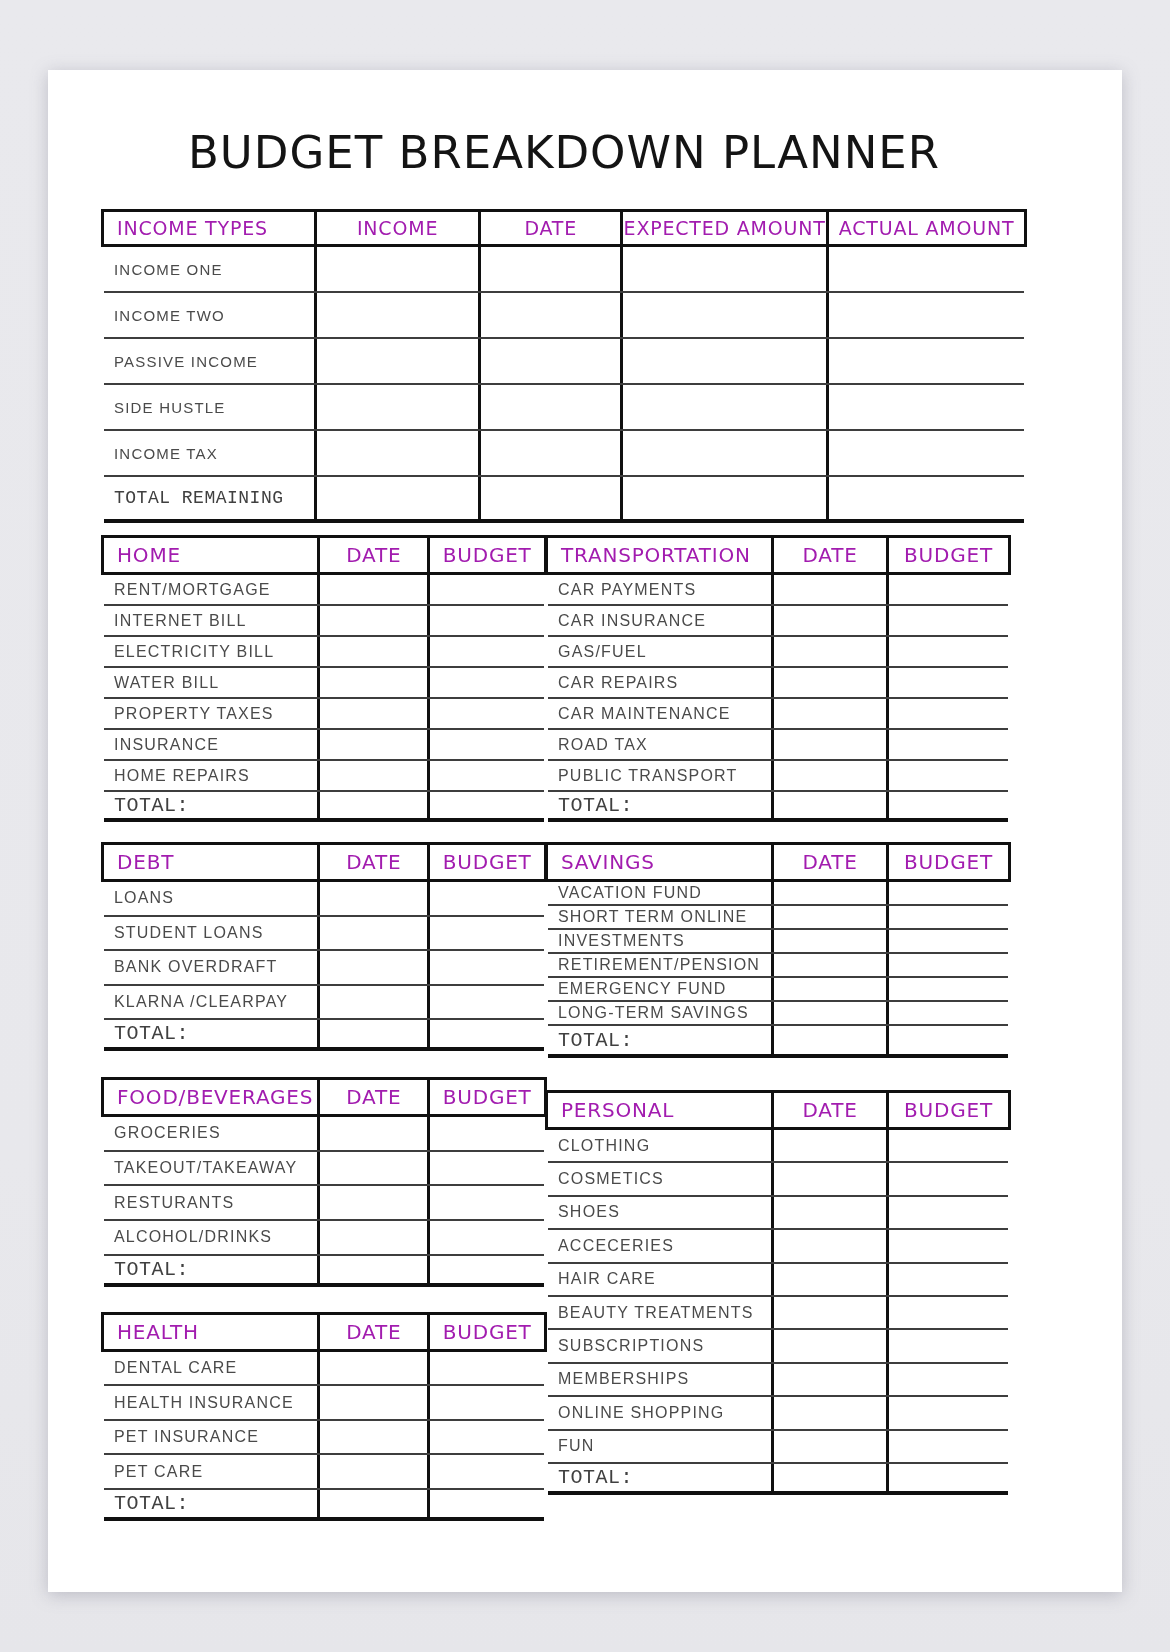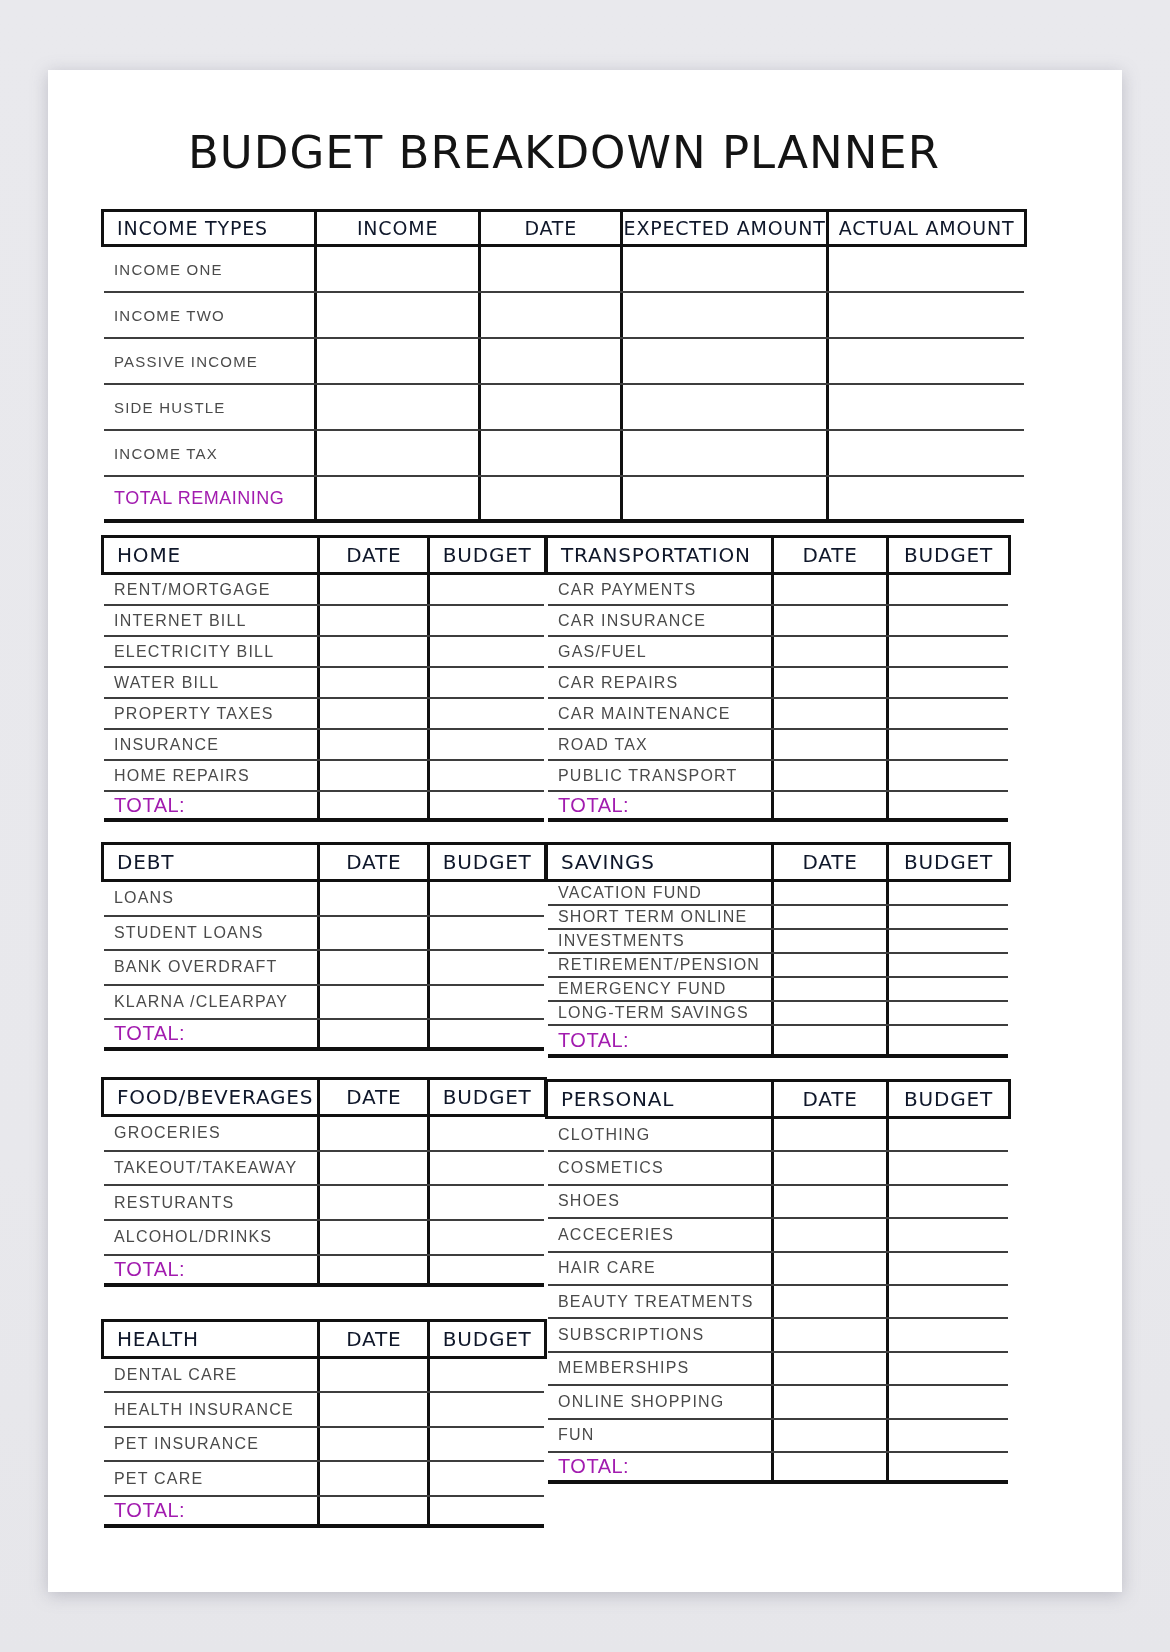--- a/index.html
+++ b/index.html
@@ -27,58 +27,58 @@
   
   .tbl { width:920px; --ink:#101010; }
   .thead, .row { display:grid; grid-template-columns:var(--cols); }
   .thead {
     border:3px solid var(--ink);
     margin:0 -3px;
     background:#fff;
   }
   .thead .th {
     display:flex; align-items:center; justify-content:center;
-    font-size:20px; color:#0f172a; letter-spacing:.8px;
+    font-size:20px; color:#a21caf; letter-spacing:.8px;
     white-space:nowrap; overflow:hidden;
   }
   .thead .th.title-cell { justify-content:flex-start; padding-left:13px; }
   .thead .th + .th { border-left:3px solid var(--ink); }
   .row { border-bottom:2px solid #3e3e3e; }
   .row .cell { display:flex; align-items:center; white-space:nowrap; }
   .row .cell + .cell { border-left:3px solid var(--ink); }
   .cell.label {
     padding-left:10px;
     font-family:"Liberation Sans", sans-serif;
     font-size:16px; letter-spacing:1.2px; color:#4a4a4a;
   }
   .total-row { border-bottom:4px solid var(--ink); }
   .total-row .cell.label {
-    font-family:Liberation Sans, sans-serif;
-    font-size:20px; letter-spacing:.5px; color:#a21caf;
+    font-family:Liberation Mono, monospace;
+    font-size:20px; letter-spacing:.5px; color:#404040;
   }
   
   .t-income { --cols:22.8% 17.9% 15.4% 22.4% 21.5%; margin-top:30px; }
   .t-income .thead { height:38px; }
   .t-income .thead .th { font-size:19px; }
   .t-income .row { height:46px; }
   .t-income .cell.label { font-size:15px; }
   .t-income .total-row .cell.label { font-size:18px; }
   
   .columns { display:flex; gap:4px; margin-top:12px; align-items:flex-start; }
   .col-left  { width:440px; display:flex; flex-direction:column; }
   .col-right { width:460px; display:flex; flex-direction:column; }
   .col-left .tbl, .col-right .tbl { width:100%; --cols:48.5% 25% 26.5%; }
   .col-left .thead, .col-right .thead { height:40px; }
   .t-home .row, .t-transportation .row { height:31px; }
   .t-home .total-row, .t-transportation .total-row { height:30px; }
   .t-debt { margin-top:20px; }    .t-debt .row { height:34.5px; } .t-debt .total-row { height:31px; }
   .t-savings { margin-top:20px; } .t-savings .row { height:24px; } .t-savings .total-row { height:32px; }
   .t-food { margin-top:26px; }    .t-food .row { height:34.7px; } .t-food .total-row { height:31px; }
-  .t-health { margin-top:32px;text-align:center; }  .t-health .row { height:34.5px; } .t-health .total-row { height:31px; }
-  .t-personal { margin-top:21px; }.t-personal .row { height:33.4px; } .t-personal .total-row { height:31px; }
+  .t-health { margin-top:25px;text-align:center; }  .t-health .row { height:34.5px; } .t-health .total-row { height:31px; }
+  .t-personal { margin-top:32px; }.t-personal .row { height:33.4px; } .t-personal .total-row { height:31px; }
 </style>
 </head>
 <body>
 
 <div class="page">
   <div class="content">
 
     <h1 class="title">BUDGET BREAKDOWN PLANNER</h1>
 
     <section class="tbl t-income">

